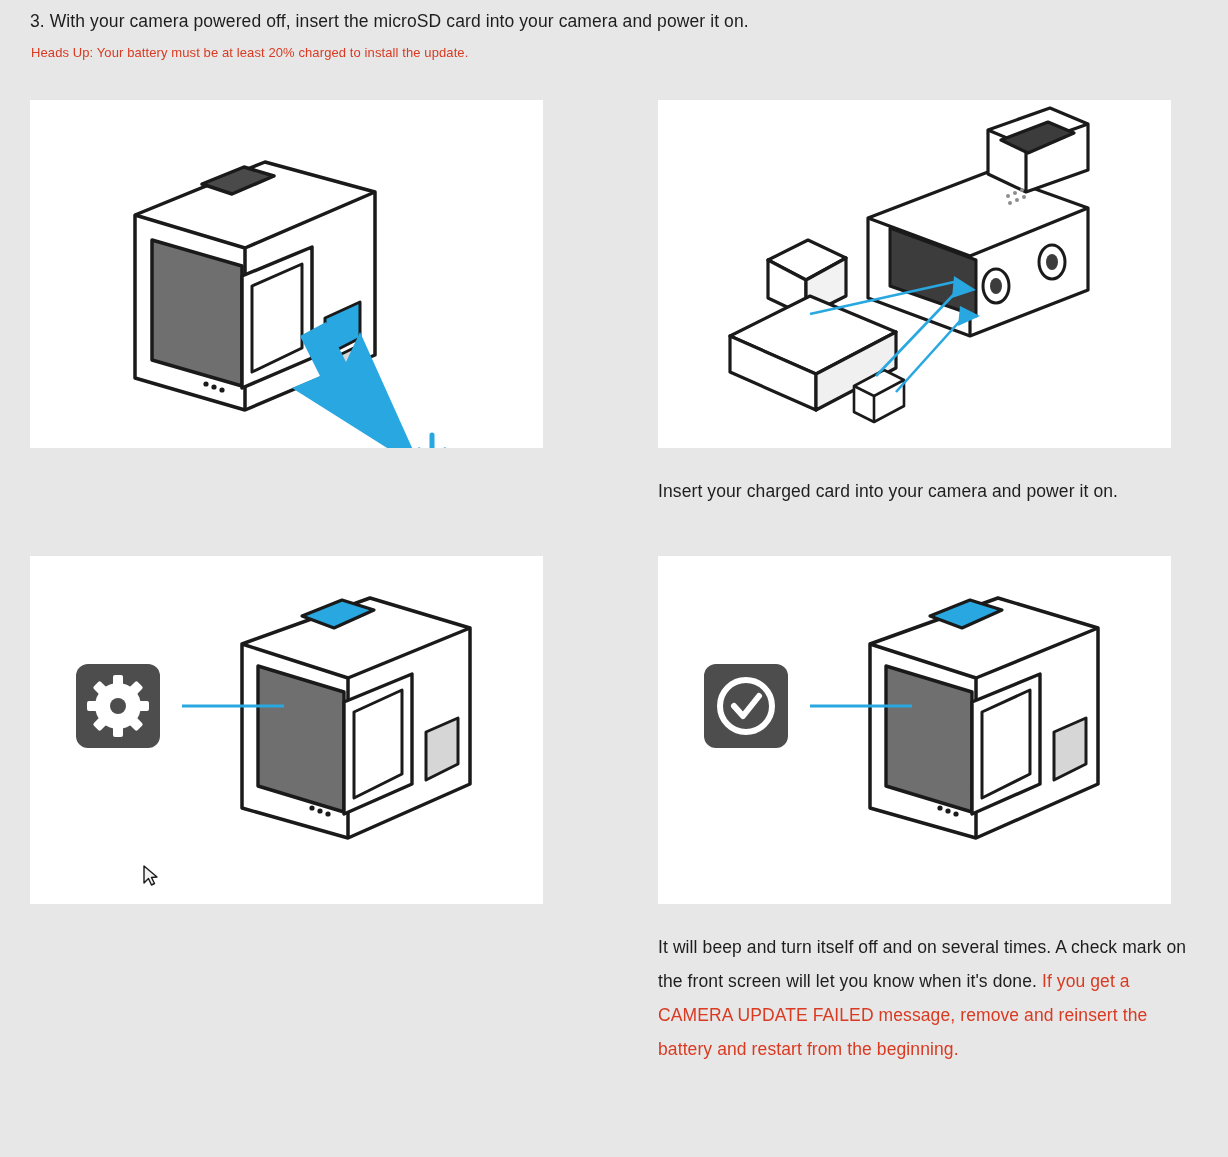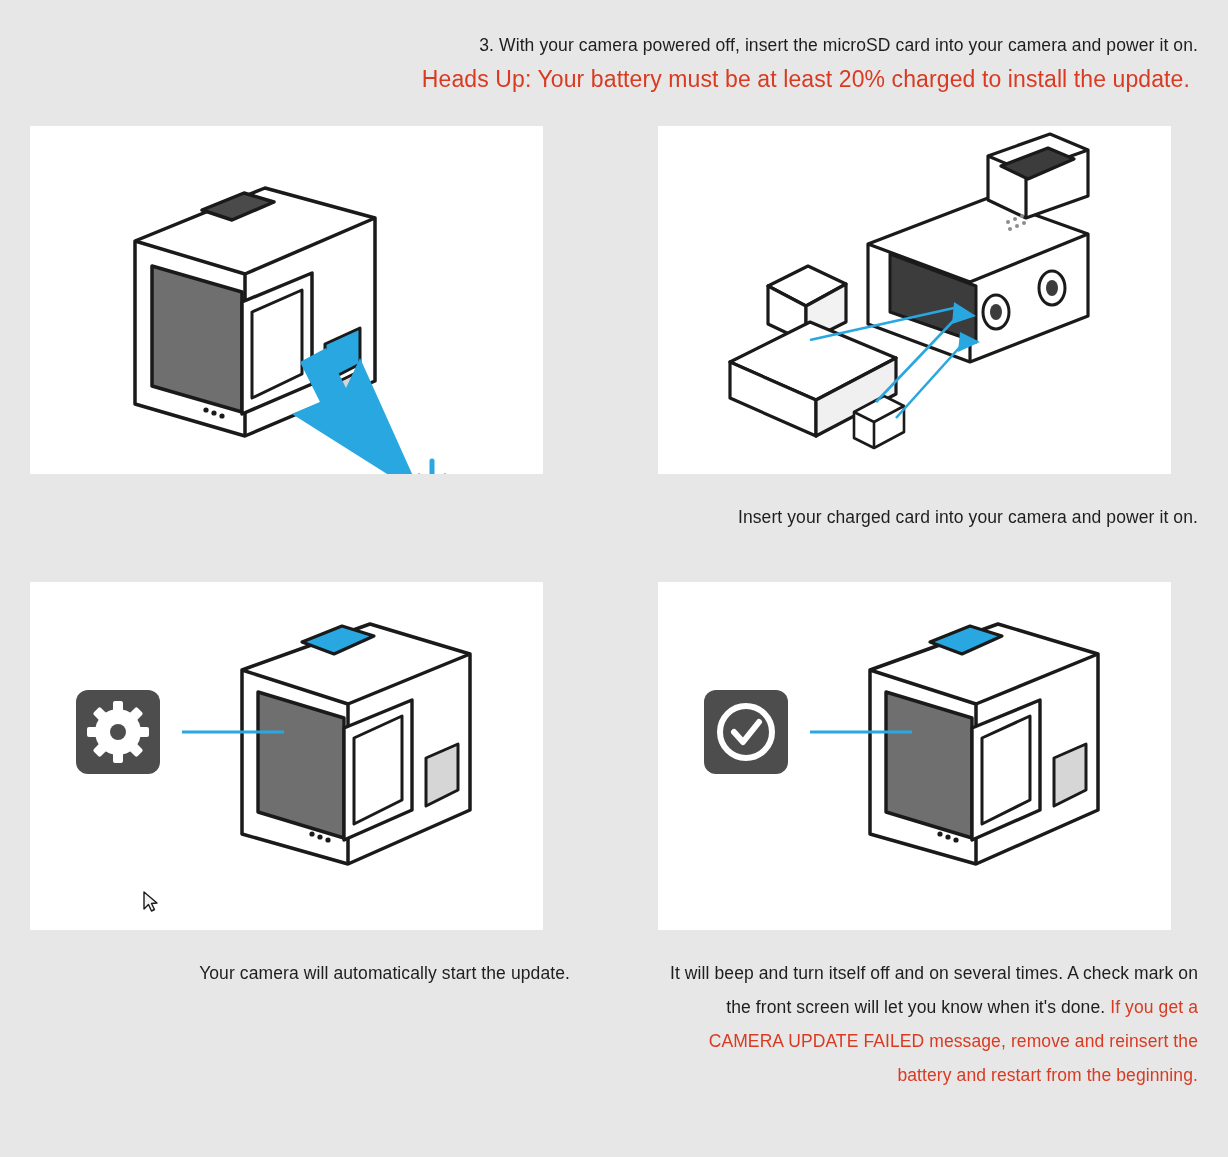--- a/index.html
+++ b/index.html
@@ -9,37 +9,36 @@
   }
   body {
     width: 1228px;
     height: 1157px;
     font-family: "Liberation Sans", sans-serif;
     color: #222222;
     position: relative;
     overflow: hidden;
   }
   .page {
-    padding: 32px 30px 0 30px;
+    padding: 8px 30px 0 30px;
     box-sizing: border-box;
     width: 1228px;
-    text-align: right;
   }
   .step-line {
     font-size: 17.5px;
     line-height: 26px;
     color: #1e1e1e;
     margin: 0 0 6px 0;
     letter-spacing: 0.1px;
   }
   .warn-line {
-    font-size: 23px;
+    font-size: 13px;
     line-height: 26px;
     color: #d93a21;
-    margin: 8px;
+    margin: 1px;
     letter-spacing: 0.1px;
   }
   .grid {
     margin-top: 34px;
     display: grid;
     grid-template-columns: 628px 540px;
     column-gap: 0px;
     row-gap: 0px;
   }
   .cell {
@@ -231,21 +230,20 @@
               </g>
               <circle cx="0" cy="0" r="8" fill="#4d4d4d"></circle>
             </g>
           </g>
 
           <g transform="translate(114,310)">
             <path d="M0 0 L0 17 L4.5 12.5 L7.5 19 L10.5 17.5 L7.5 11.5 L13 11 Z" fill="#f2f2f2" stroke="#1a1a1a" stroke-width="1.4" stroke-linejoin="round"></path>
           </g>
         </svg>
       </div>
-      <div class="caption">Your camera will automatically start the update.</div>
     </div>
 
     <div class="cell row2">
       <div class="figure">
         <svg class="fig-svg" width="513" height="348" viewBox="0 0 513 348">
           <g stroke="#1a1a1a" stroke-width="3.5" fill="#ffffff" stroke-linejoin="round">
             <path d="M212 88 L340 42 L440 72 L440 228 L318 282 L212 252 Z"></path>
             <path d="M212 88 L318 122 L318 282" fill="none"></path>
             <path d="M318 122 L440 72" fill="none"></path>
           </g>

